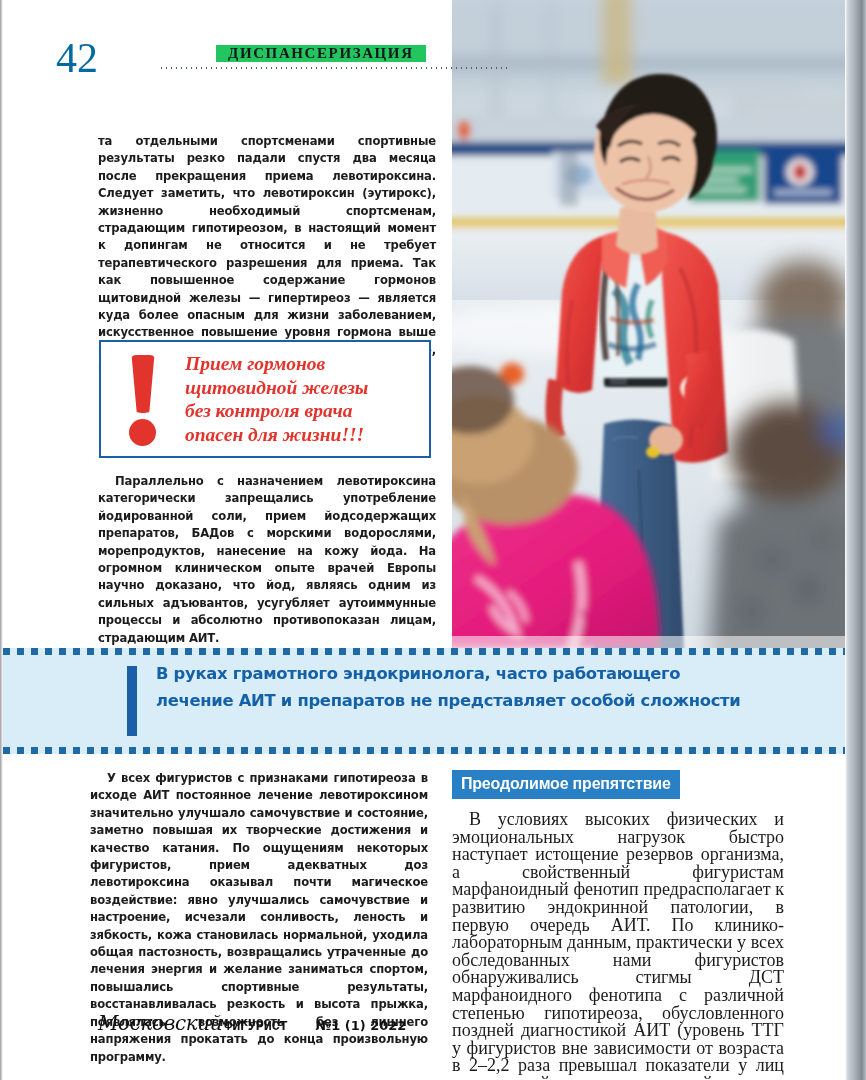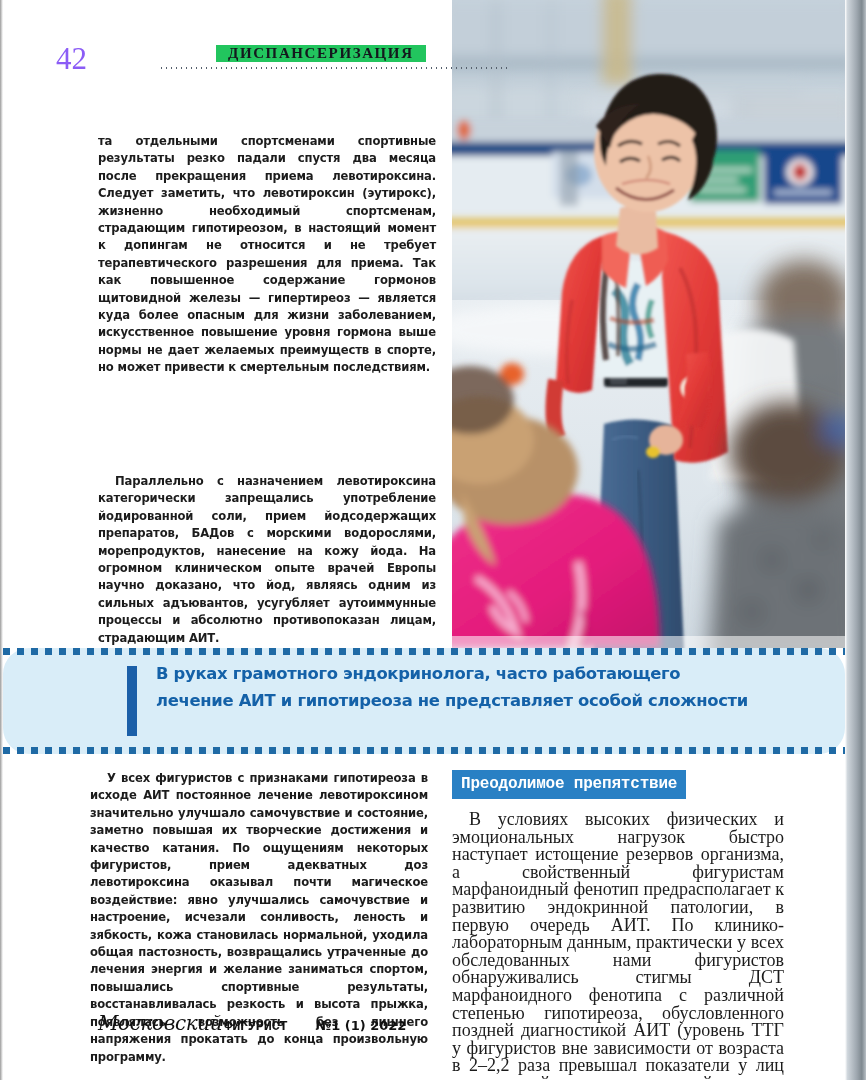--- a/index.html
+++ b/index.html
@@ -35,22 +35,22 @@
   
   .header {
     position: absolute;
     left: 56px; top: 38px;
     width: 395px; height: 40px;
     display: flex;
     align-items: center;
   }
   .folio {
     font-family: "Liberation Serif", "DejaVu Serif", serif;
-    font-size: 31px;
-    color: #8b5cf6;
+    font-size: 42px;
+    color: #0369a1;
     line-height: 1;
     padding-right: 18px;
   }
   .header-rule {
     position: absolute;
     left: 103px;
     top: 29px;
     width: 348px;
     height: 2px;
     background-image: radial-gradient(circle, #55606c 0.9px, transparent 1.1px);
@@ -149,21 +149,20 @@
     width: 338px;
   }
 
   
   .band {
     position: absolute;
     left: 3px; top: 648px;
     width: 842px; height: 106px;
     background: #d9edf8;
     box-sizing: border-box;
-    border-radius: 26px;
   }
   .band-dots-top, .band-dots-bottom {
     position: absolute;
     left: 0; width: 100%; height: 7px;
     background-image: linear-gradient(to right, #1f6aa5 0 7px, transparent 7px 14px);
     background-size: 14px 7px;
     background-repeat: repeat-x;
   }
   .band-dots-top { top: 0; }
   .band-dots-bottom { bottom: 0; }
@@ -193,21 +192,21 @@
   }
   .col-lower-right {
     position: absolute;
     left: 452px; top: 770px;
     width: 332px;
   }
   .section-head {
     display: inline-block;
     background: #2980c4;
     color: #ffffff;
-    font-family: Liberation Mono, monospace;
+    font-family: Liberation Sans, sans-serif;
     font-weight: bold;
     font-size: 16px;
     letter-spacing: -0.2px;
     padding: 4px 9px 5px 9px;
     margin: 0 0 12px 0;
     line-height: 20px;
   }
   p.body.serif {
     font-family: "Liberation Serif", "DejaVu Serif", serif;
     font-weight: normal;
@@ -440,31 +439,43 @@
   <div class="header">
     <span class="folio">42</span>
     <span class="header-rule"></span>
     <span class="rubric">ДИСПАНСЕРИЗАЦИЯ</span>
   </div>
 
   <div class="col-upper-left">
     <p class="body">та отдельными спортсменами спортивные результаты резко падали спустя два месяца после прекращения приема левотироксина. Следует заметить, что левотироксин (эутирокс), жизненно необходимый спортсменам, страдающим гипотиреозом, в настоящий момент к допингам не относится и не требует терапевтического разрешения для приема. Так как повышенное содержание гормонов щитовидной железы — гипертиреоз — является куда более опасным для жизни заболеванием, искусственное повышение уровня гормона выше нормы не дает желаемых преимуществ в спорте, но может привести к смертельным последствиям.</p>
   </div>
 
+  <div class="callout">
+    <div class="excl">
+      <span class="excl-bar"></span>
+      <span class="excl-dot"></span>
+    </div>
+    <div class="callout-text">
+      <div>Прием гормонов</div>
+      <div>щитовидной железы</div>
+      <div>без контроля врача</div>
+      <div>опасен для жизни!!!</div>
+    </div>
+  </div>
 
   <div class="col-upper-left2">
     <p class="body indent">Параллельно с назначением левотироксина категорически запрещались употребление йодированной соли, прием йодсодержащих препаратов, БАДов с морскими водорослями, морепродуктов, нанесение на кожу йода. На огромном клиническом опыте врачей Европы научно доказано, что йод, являясь одним из сильных адъювантов, усугубляет аутоиммунные процессы и абсолютно противопоказан лицам, страдающим АИТ.</p>
   </div>
 
   <div class="band">
     <span class="band-dots-top"></span>
     <span class="band-bar"></span>
     <div class="band-text">
       <div>В руках грамотного эндокринолога, часто работающего</div>
-      <div>лечение АИТ и гипотиреоза не представляет особой сложности</div>
+      <div>лечение АИТ и препаратов не представляет особой сложности</div>
     </div>
     <span class="band-dots-bottom"></span>
   </div>
 
   <div class="col-lower-left">
     <p class="body indent">У всех фигуристов с признаками гипотиреоза в исходе АИТ постоянное лечение левотироксином значительно улучшало самочувствие и состояние, заметно повышая их творческие достижения и качество катания. По ощущениям некоторых фигуристов, прием адекватных доз левотироксина оказывал почти магическое воздействие: явно улучшались самочувствие и настроение, исчезали сонливость, леность и зябкость, кожа становилась нормальной, уходила общая пастозность, возвращались утраченные до лечения энергия и желание заниматься спортом, повышались спортивные результаты, восстанавливалась резкость и высота прыжка, появлялась возможность без лишнего напряжения прокатать до конца произвольную программу.</p>
   </div>
 
   <div class="col-lower-right">
     <h2 class="section-head">Преодолимое препятствие</h2>

